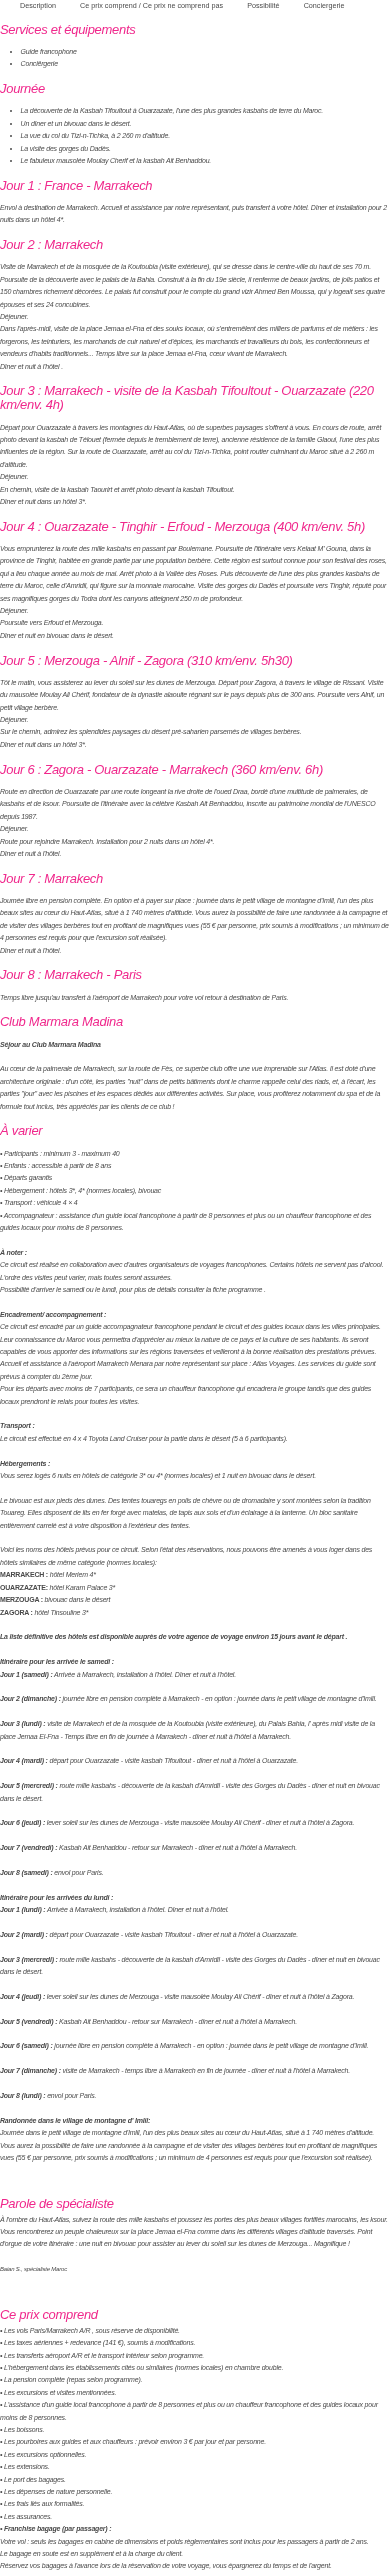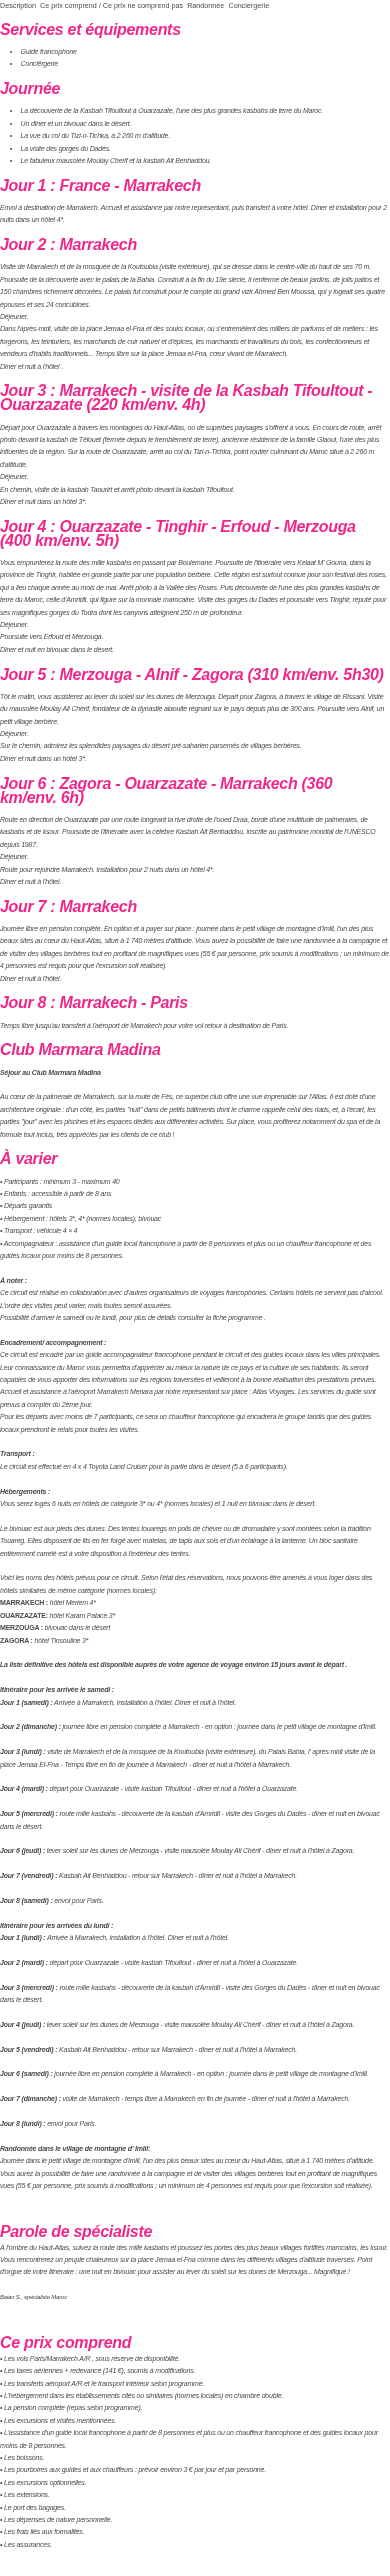--- a/index.html
+++ b/index.html
@@ -5,45 +5,45 @@
   html, body { margin:0; padding:0; background:#ffffff; }
   body {
     width:391px;
     font-family:"Liberation Sans", sans-serif;
     color:#4a4a4a;
     font-size:7px;
     line-height:12.4px;
   }
   .wrap { padding:0 1px 0 0; }
   .tabs { font-style:normal; font-size:7.2px; color:#4a4a4a; line-height:10.3px; padding-top:1px; }
-  .tabs span { margin-right:2.1px; }
+  .tabs span { margin-right:2.1px;margin-left:20px; }
   h2 {
-    color:#f0288c; font-style:italic; font-weight:bold;
-    font-size:16px; line-height:14px; margin:11.3px 0 9.3px 0;
+    color:#f0288c; font-style:italic; font-weight:normal;
+    font-size:13px; line-height:14px; margin:11.3px 0 9.3px 0;
     letter-spacing:-0.3px;
   }
   h2.tight { margin-bottom:3.1px;margin-top:32px; }
   p { margin:0; font-style:italic; letter-spacing:-0.2px; }
   .gap { height:12.4px; }
   ul.dots { margin:0 0 0 0; padding-left:20.6px; font-style:italic; }
   ul.dots li { list-style:disc; letter-spacing:-0.2px; }
   b { font-weight:bold; }
   .label { font-weight:bold; font-style:italic; }
   .sign { font-size:6px; font-style:italic; }
   .sub { font-weight:bold; font-style:italic; font-size:7px; margin:0; }
 </style>
 </head>
 <body>
 
 <div class="wrap">
 
   <div class="tabs">
     <span>Description</span>
     <span>Ce prix comprend / Ce prix ne comprend pas</span>
-    <span>Randonnée</span>
+    <span>Possibilité</span>
     <span>Conciergerie</span>
   </div>
 
   <h2>Services et équipements</h2>
   <ul class="dots">
     <li>Guide francophone</li>
     <li>Conciërgerie</li>
   </ul>
 
   <h2>Journée</h2>
@@ -188,21 +188,20 @@
 
   <p>• Les boissons.</p>
   <p>• Les pourboires aux guides et aux chauffeurs : prévoir environ 3 € par jour et par personne.</p>
   <p>• Les excursions optionnelles.</p>
   <p>• Les extensions.</p>
   <p>• Le port des bagages.</p>
   <p>• Les dépenses de nature personnelle.</p>
   <p>• Les frais liés aux formalités.</p>
   <p>• Les assurances.</p>
 
-  <h2 class="tight">À noter</h2>
   <p class="label">• Franchise bagage (par passager) :</p>
   <p>Votre vol : seuls les bagages en cabine de dimensions et poids règlementaires sont inclus pour les passagers à partir de 2 ans.</p>
   <p>Le bagage en soute est en supplément et à la charge du client.</p>
   <p>Réservez vos bagages à l'avance lors de la réservation de votre voyage, vous épargnerez du temps et de l'argent.</p>
   <p>Réservez vos bagages à l'avance, cela vous reviendra moins cher qu'à l'aéroport.</p>
 
 </div>
 
 
 </body></html>

